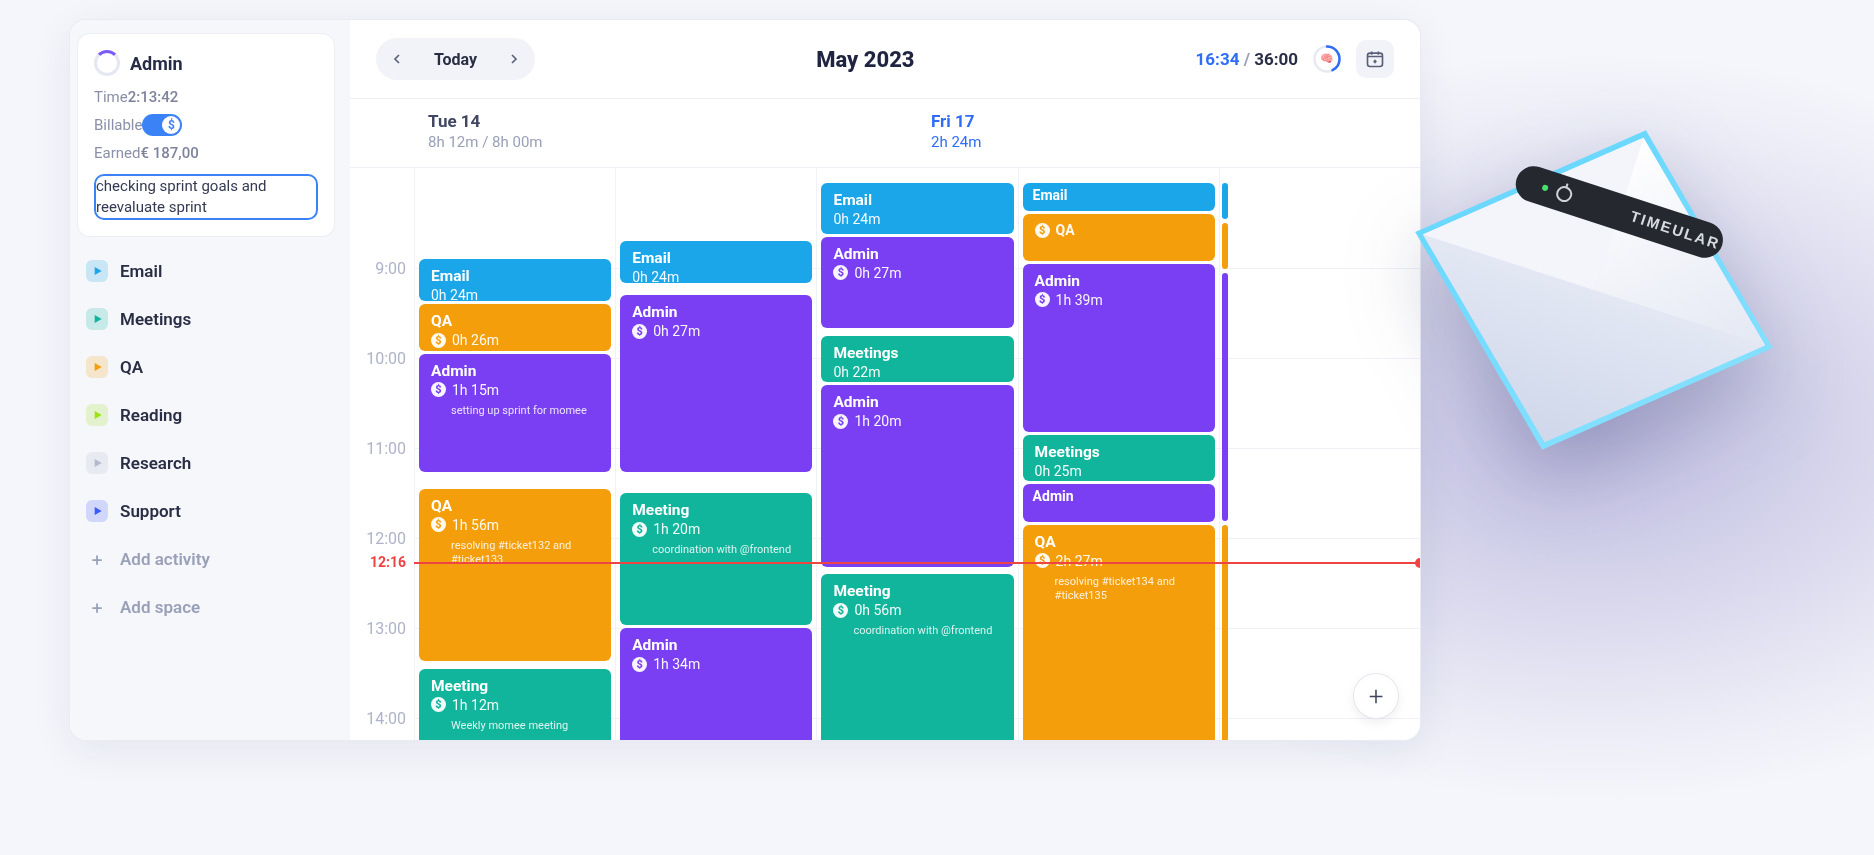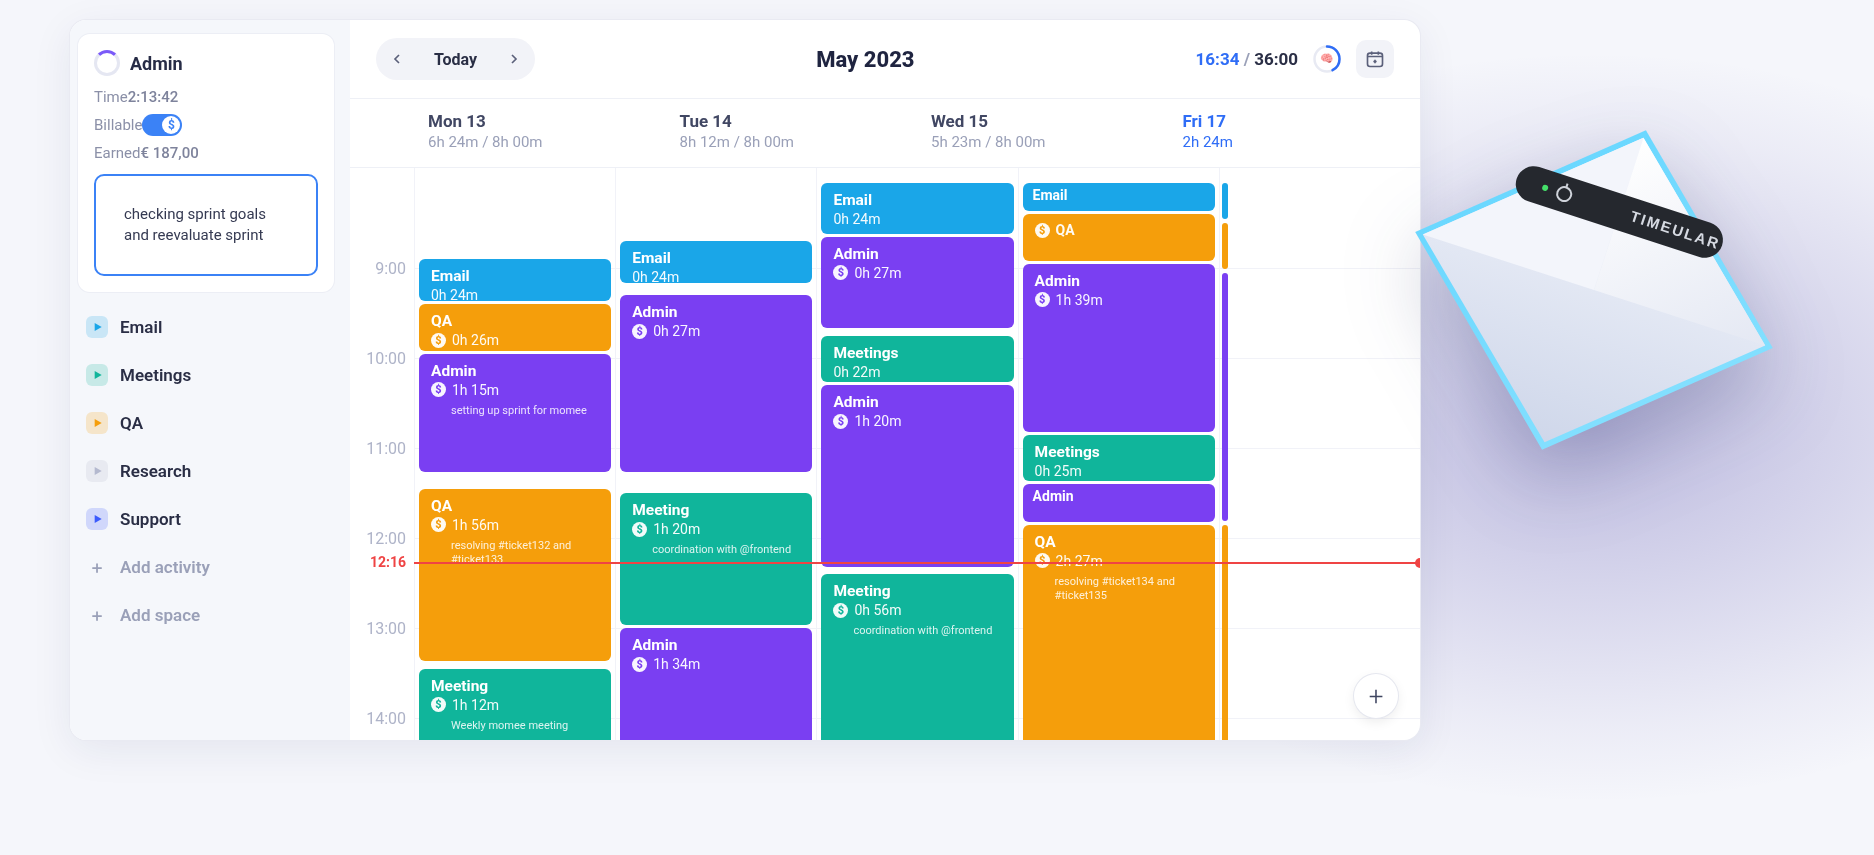--- a/index.html
+++ b/index.html
@@ -27,21 +27,21 @@
 .ws-row{display:flex;align-items:center;gap:10px;color:#8b90a8;font-weight:600;font-size:17px;padding:6px 4px 10px 2px;}
 .ws-row svg{width:18px;height:18px;color:#8b90a8;}
 .card{background:#fff;border-radius:12px;padding:16px;box-shadow:0 0 0 1px #eceef5;}
 .card-title-row{display:flex;align-items:center;gap:10px;margin-bottom:12px;}
 .spinner{width:20px;height:20px;border:3px solid #e5e7f2;border-top-color:#7a5af8;border-radius:50%}
 .card-title{font-weight:700;color:#272c46;font-size:18px;}
 .kv{display:flex;align-items:center;color:#8b90a8;font-size:15px;margin:8px 0;}
 .kv .v{color:#7e839c;font-weight:500;}
 .toggle{width:40px;height:22px;border-radius:11px;background:#3b82f6;position:relative;}
 .toggle .knob{position:absolute;right:2px;top:2px;width:18px;height:18px;border-radius:50%;background:#fff;display:flex;align-items:center;justify-content:center;color:#3b82f6;font-weight:700;font-size:12px;}
-.notebox{margin-top:12px;border:2px solid #3b82f6;border-radius:10px;padding:28px;color:#353a52;font-size:15px;line-height:1.4;min-height:40px;}
+.notebox{margin-top:12px;border:2px solid #3b82f6;border-radius:10px;padding:0;color:#353a52;font-size:15px;line-height:1.4;min-height:40px;}
 .act-list{display:flex;flex-direction:column;gap:6px;margin-top:8px;}
 .act{display:flex;align-items:center;gap:12px;padding:10px 8px;border-radius:8px;cursor:pointer;}
 .act .play{width:22px;height:22px;border-radius:6px;display:flex;align-items:center;justify-content:center;color:#fff;}
 .act .play svg{width:14px;height:14px;}
 .act .label{font-weight:600;color:#2a2e45;font-size:17px;}
 .muted-row{display:flex;align-items:center;gap:12px;padding:10px 8px;color:#9aa0b8;font-weight:600;font-size:17px;cursor:pointer;}
 .plus{width:22px;height:22px;display:flex;align-items:center;justify-content:center;color:#9aa0b8;}
 
 
 .main{flex:1;display:flex;flex-direction:column;min-width:0;}
@@ -146,20 +146,28 @@
         </div>
         <div class="act">
           <span class="play" style="background:#f59e0b33;color:#f59e0b">
     <svg viewBox="0 0 24 24" fill="currentColor">
               <path d="M8 5l12 7-12 7V5z"></path>
             </svg>
           </span>
     <span class="label">QA</span>
         </div>
         <div class="act">
+          <span class="play" style="background:#9be31533;color:#9be315">
+    <svg viewBox="0 0 24 24" fill="currentColor">
+              <path d="M8 5l12 7-12 7V5z"></path>
+            </svg>
+          </span>
+    <span class="label">Reading</span>
+        </div>
+        <div class="act">
           <span class="play" style="background:#b4b9cf33;color:#b4b9cf">
     <svg viewBox="0 0 24 24" fill="currentColor">
               <path d="M8 5l12 7-12 7V5z"></path>
             </svg>
           </span>
     <span class="label">Research</span>
         </div>
         <div class="act">
           <span class="play" style="background:#3b5bfd33;color:#3b5bfd">
     <svg viewBox="0 0 24 24" fill="currentColor">
@@ -212,31 +220,23 @@
               <rect x="3" y="5" width="18" height="16" rx="3"></rect>
               <path d="M3 9h18M8 3v4M16 3v4"></path>
               <path d="M12 13v4M10 15h4"></path>
             </svg>
         </span>
       </div>
     </div>
 
     <div class="dayhdr" id="dayhdr">
       <div class="time-gutter"></div>
-    <div class="daycol">
-          <div class="dn">Mon 13</div>
-               <div class="ds">6h 24m / 8h 00m</div>
-        </div>
         <div class="daycol">
           <div class="dn">Tue 14</div>
                <div class="ds">8h 12m / 8h 00m</div>
-        </div>
-        <div class="daycol">
-          <div class="dn">Wed 15</div>
-               <div class="ds">5h 23m / 8h 00m</div>
         </div>
         <div class="daycol cur">
           <div class="dn">Fri 17</div>
                <div class="ds">2h 24m</div>
         </div>
       </div>
 
     <div class="grid-wrap">
       <div class="grid">
         <div class="hours" id="hours">

